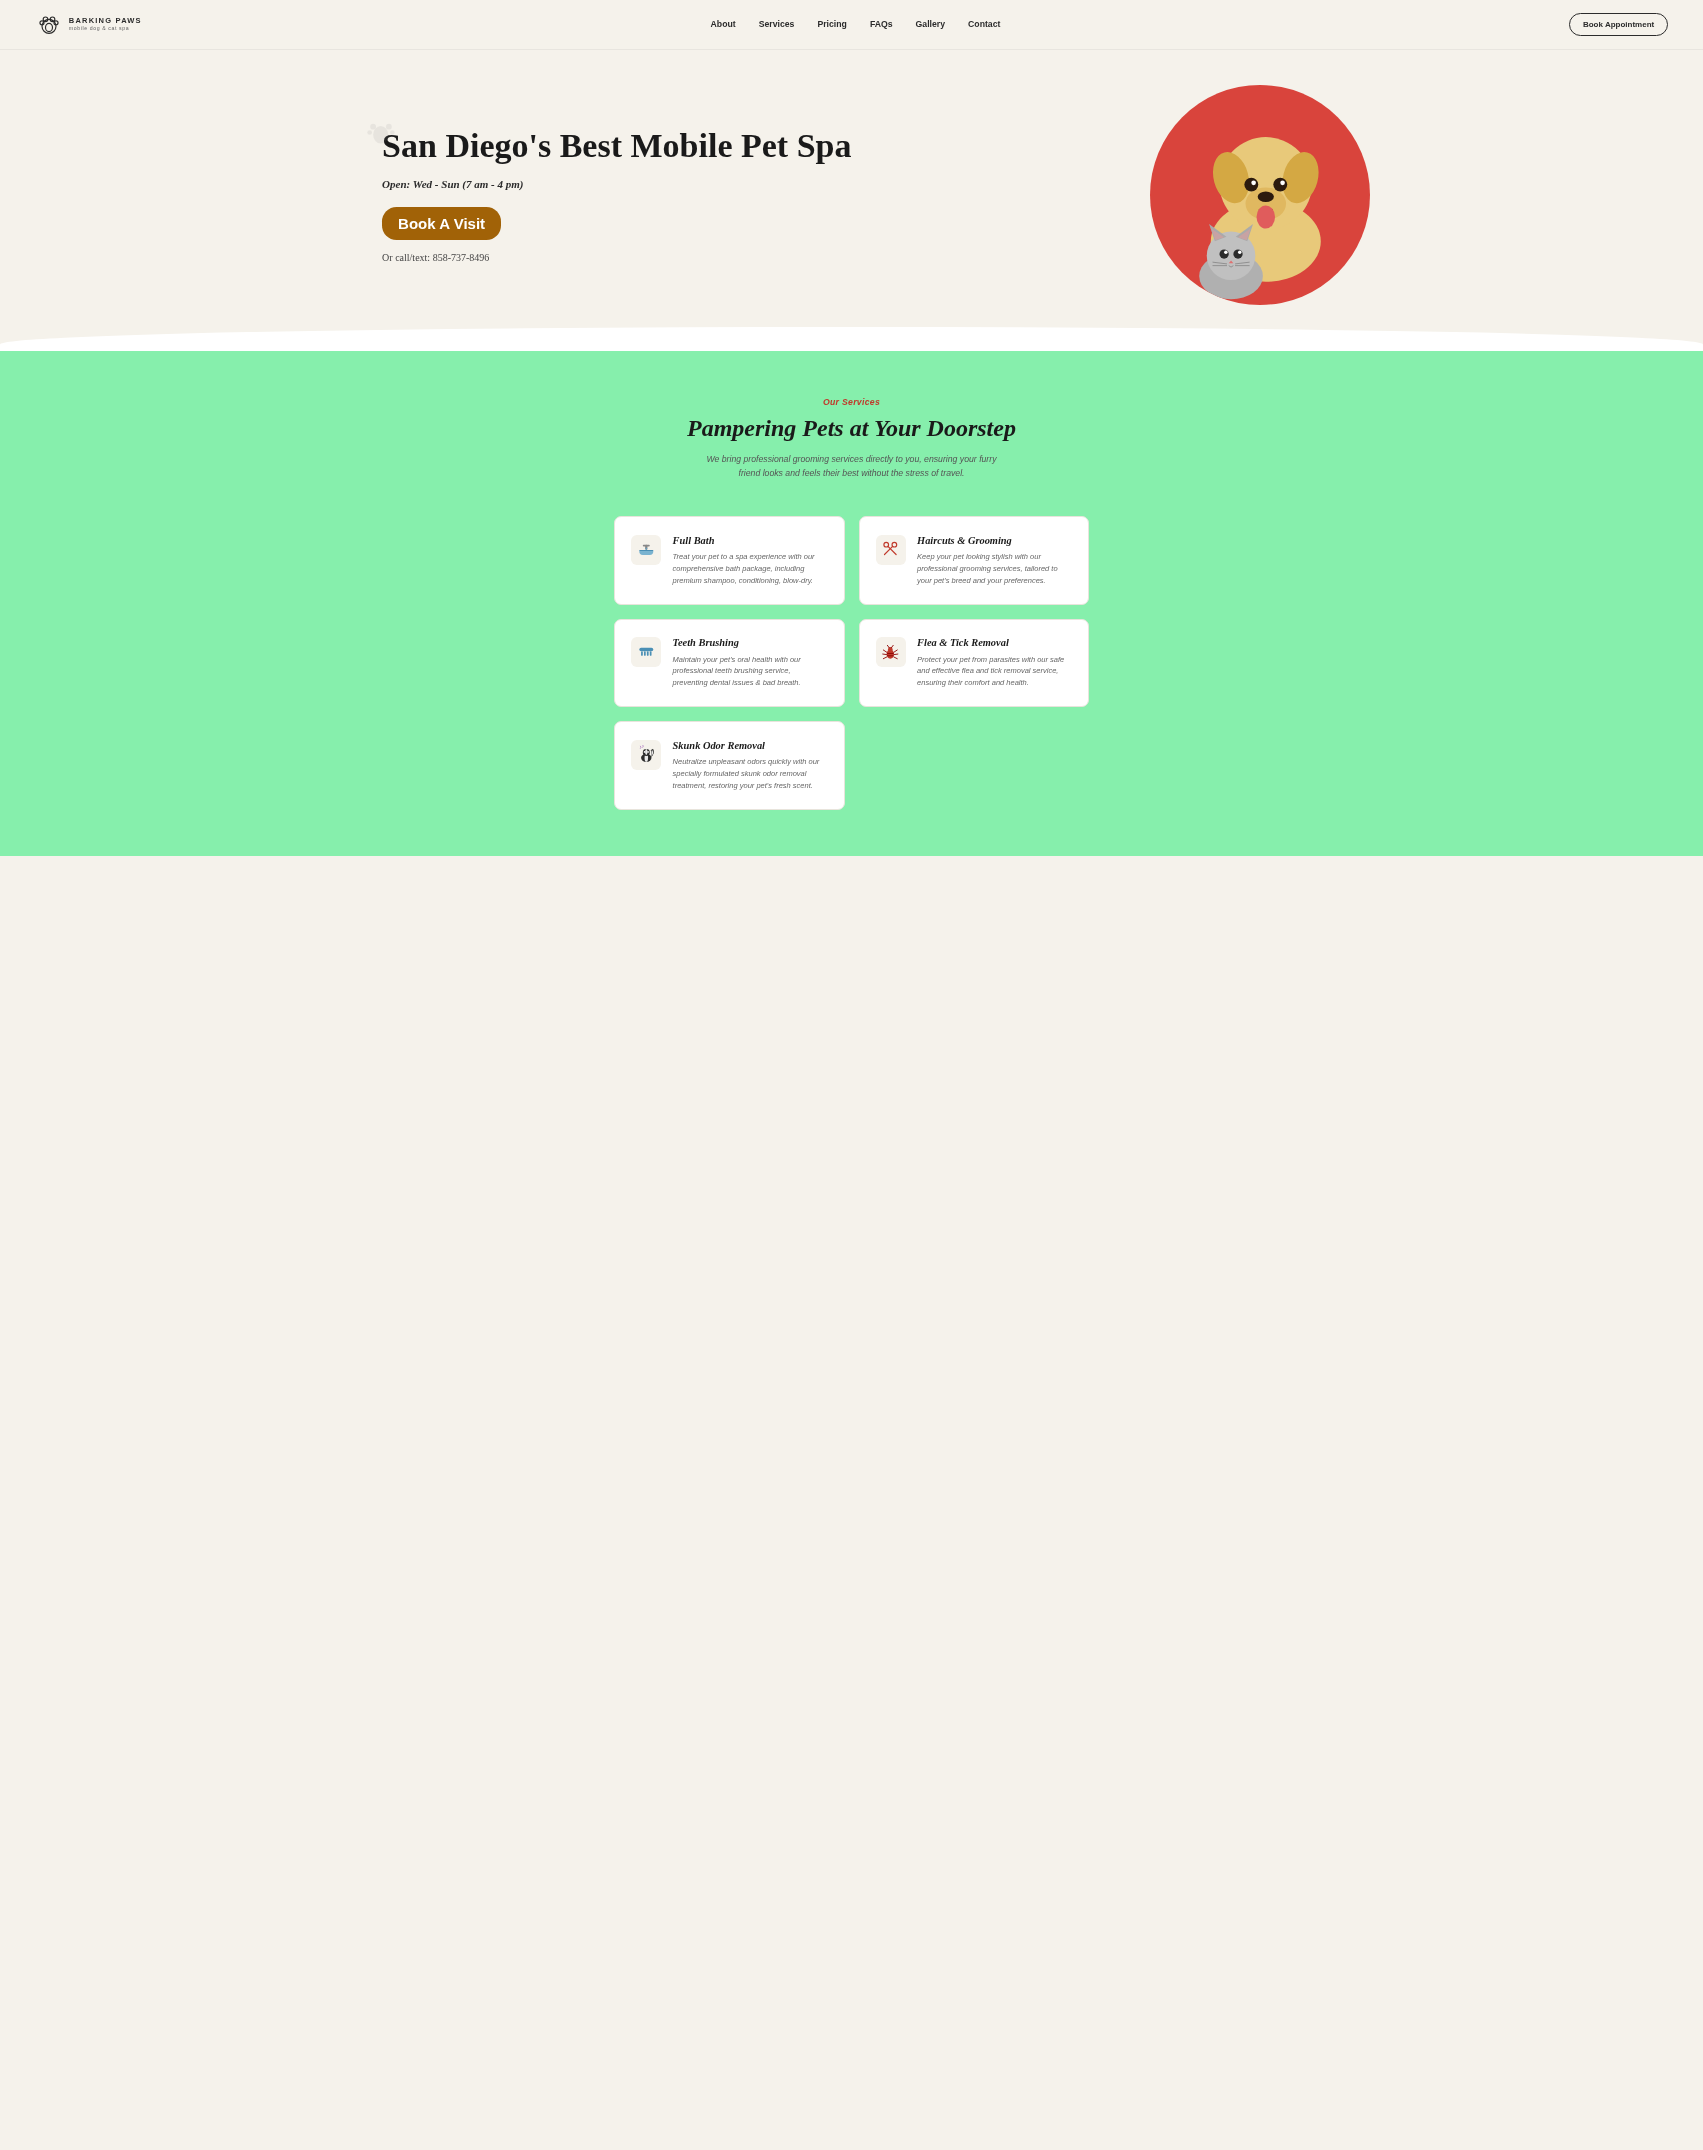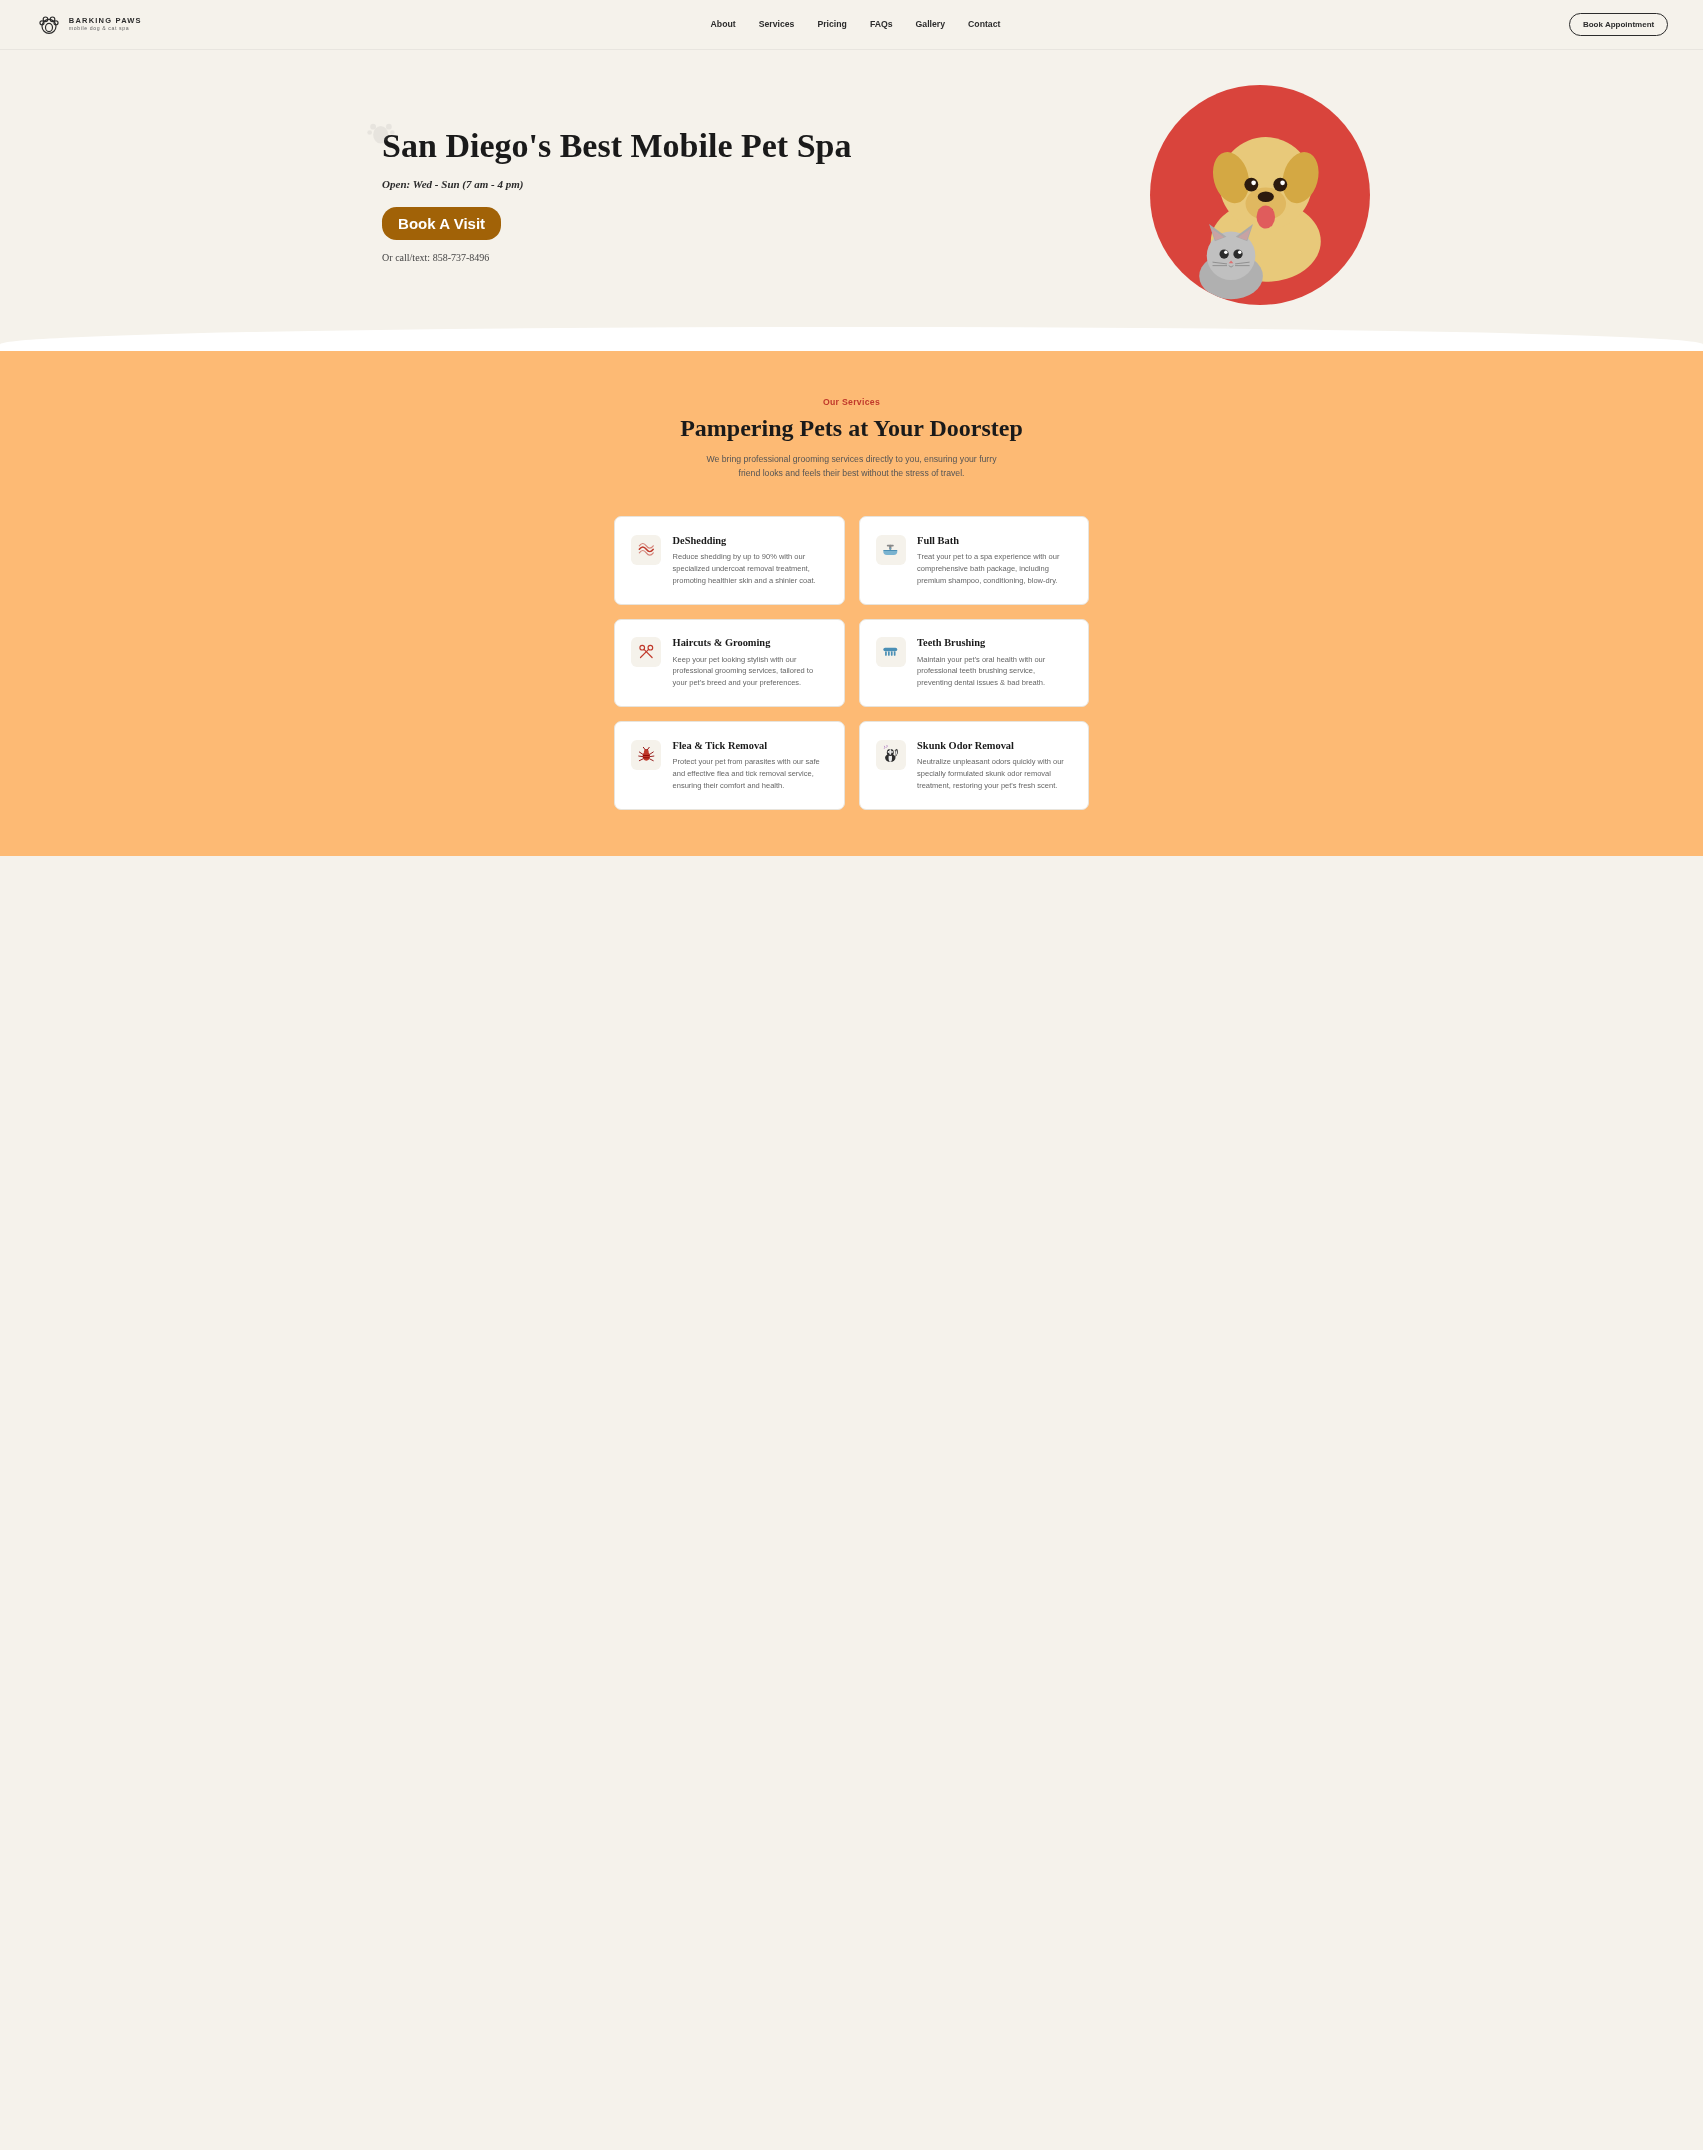--- a/index.html
+++ b/index.html
@@ -171,23 +171,24 @@
       background-color: #d9443c;
       overflow: hidden;
       display: flex;
       align-items: flex-end;
       justify-content: center;
       position: relative;
     }
 
     
     .services-section {
-      background-color: #fdba74;
+      background-color: #86efac;
       padding: 46px 22px;
       text-align: center;
+      font-style: italic;
     }
 
     .services-eyebrow {
       font-family: 'Arial', sans-serif;
       font-size: 8.7px;
       color: #c0392b;
       font-weight: 600;
       margin-bottom: 8px;
       letter-spacing: 0.3px;
     }
@@ -382,33 +383,20 @@
   <div class="hero-bg-shape"></div>
 </section>
 
 <section class="services-section" id="services">
   <p class="services-eyebrow">Our Services</p>
   <h2 class="services-title">Pampering Pets at Your Doorstep</h2>
   <p class="services-desc">We bring professional grooming services directly to you, ensuring your furry friend looks and feels their best without the stress of travel.</p>
 
   <div class="services-grid">
 
-    <div class="service-card">
-      <div class="service-icon-wrapper">
-        <svg width="18.6" height="18.6" viewBox="0 0 32 32" fill="none" xmlns="http://www.w3.org/2000/svg">
-          <path d="M4 16 Q10 8 16 16 Q22 24 28 16" stroke="#c0392b" stroke-width="2.5" fill="none" stroke-linecap="round"></path>
-          <path d="M4 22 Q10 14 16 22 Q22 30 28 22" stroke="#c0392b" stroke-width="2" fill="none" stroke-linecap="round" opacity="0.6"></path>
-          <path d="M4 10 Q10 2 16 10 Q22 18 28 10" stroke="#c0392b" stroke-width="2" fill="none" stroke-linecap="round" opacity="0.6"></path>
-        </svg>
-      </div>
-      <div class="service-info">
-        <h3>DeShedding</h3>
-        <p>Reduce shedding by up to 90% with our specialized undercoat removal treatment, promoting healthier skin and a shinier coat.</p>
-      </div>
-    </div>
 
     <div class="service-card">
       <div class="service-icon-wrapper">
         <svg width="18.6" height="18.6" viewBox="0 0 32 32" fill="none" xmlns="http://www.w3.org/2000/svg">
 
           <path d="M4 20 Q4 26 10 26 L22 26 Q28 26 28 20 L28 18 L4 18 Z" fill="#5ba3c9" opacity="0.8"></path>
           <rect x="4" y="17" width="24" height="2" rx="1" fill="#4a8fb5"></rect>
 
           <rect x="14" y="8" width="4" height="9" rx="2" fill="#888"></rect>
           <rect x="10" y="8" width="12" height="3" rx="1.5" fill="#888"></rect>

